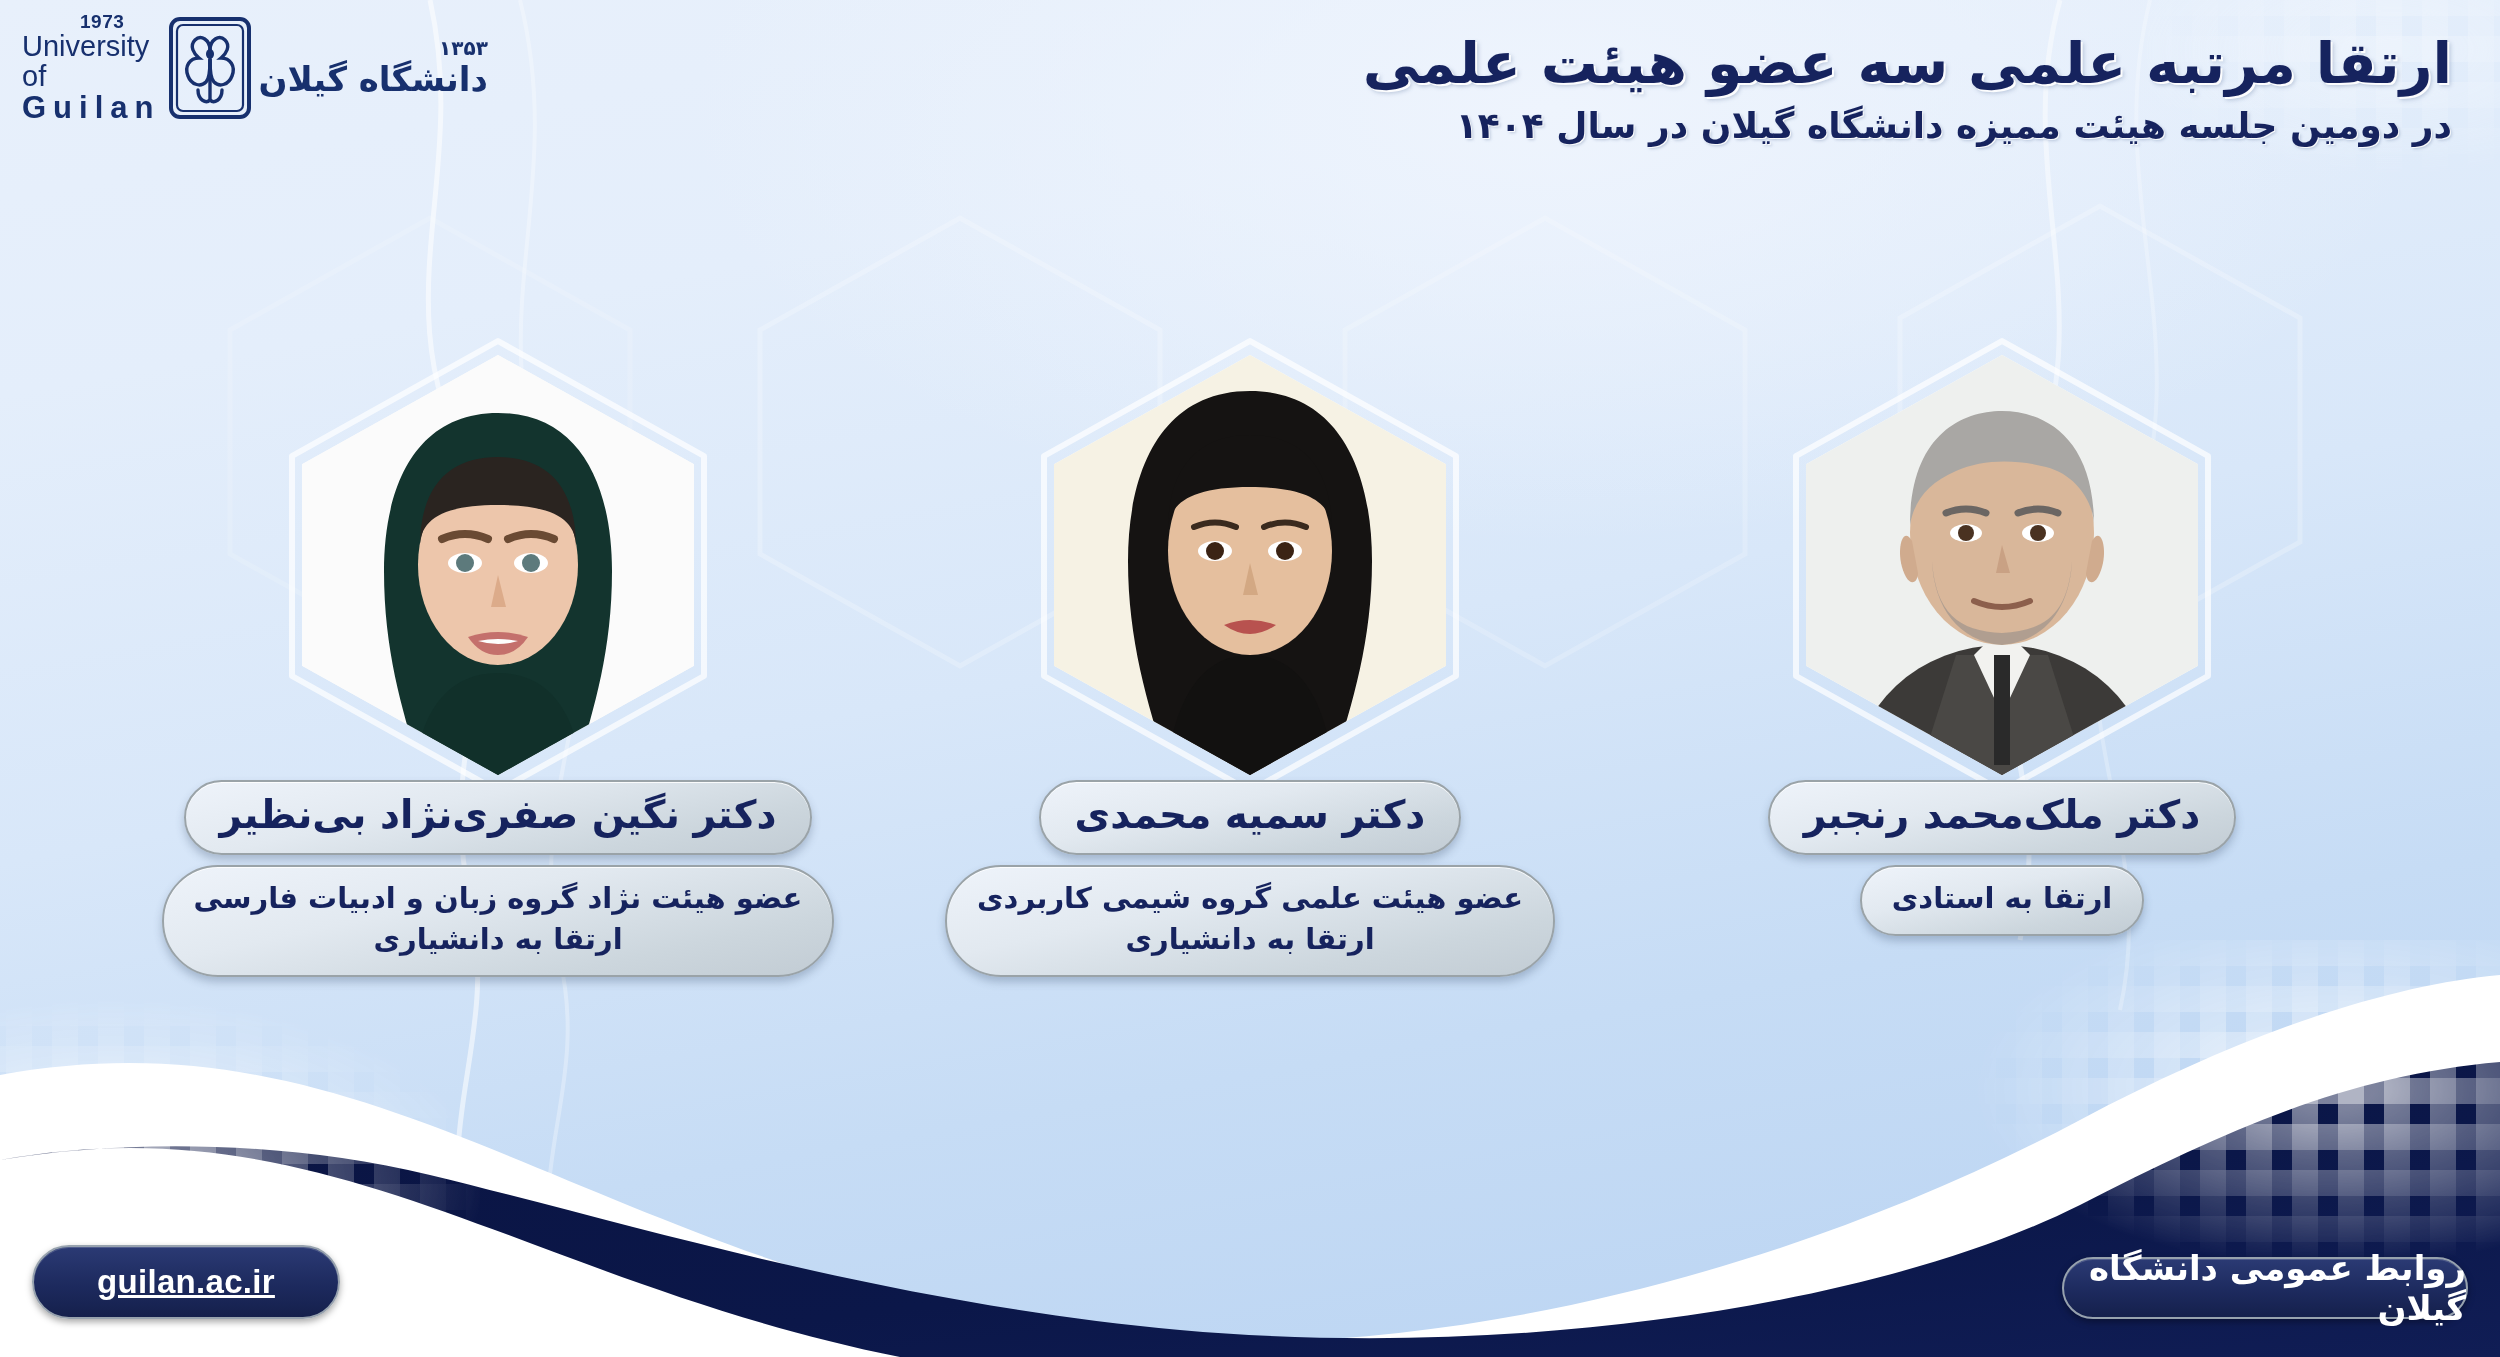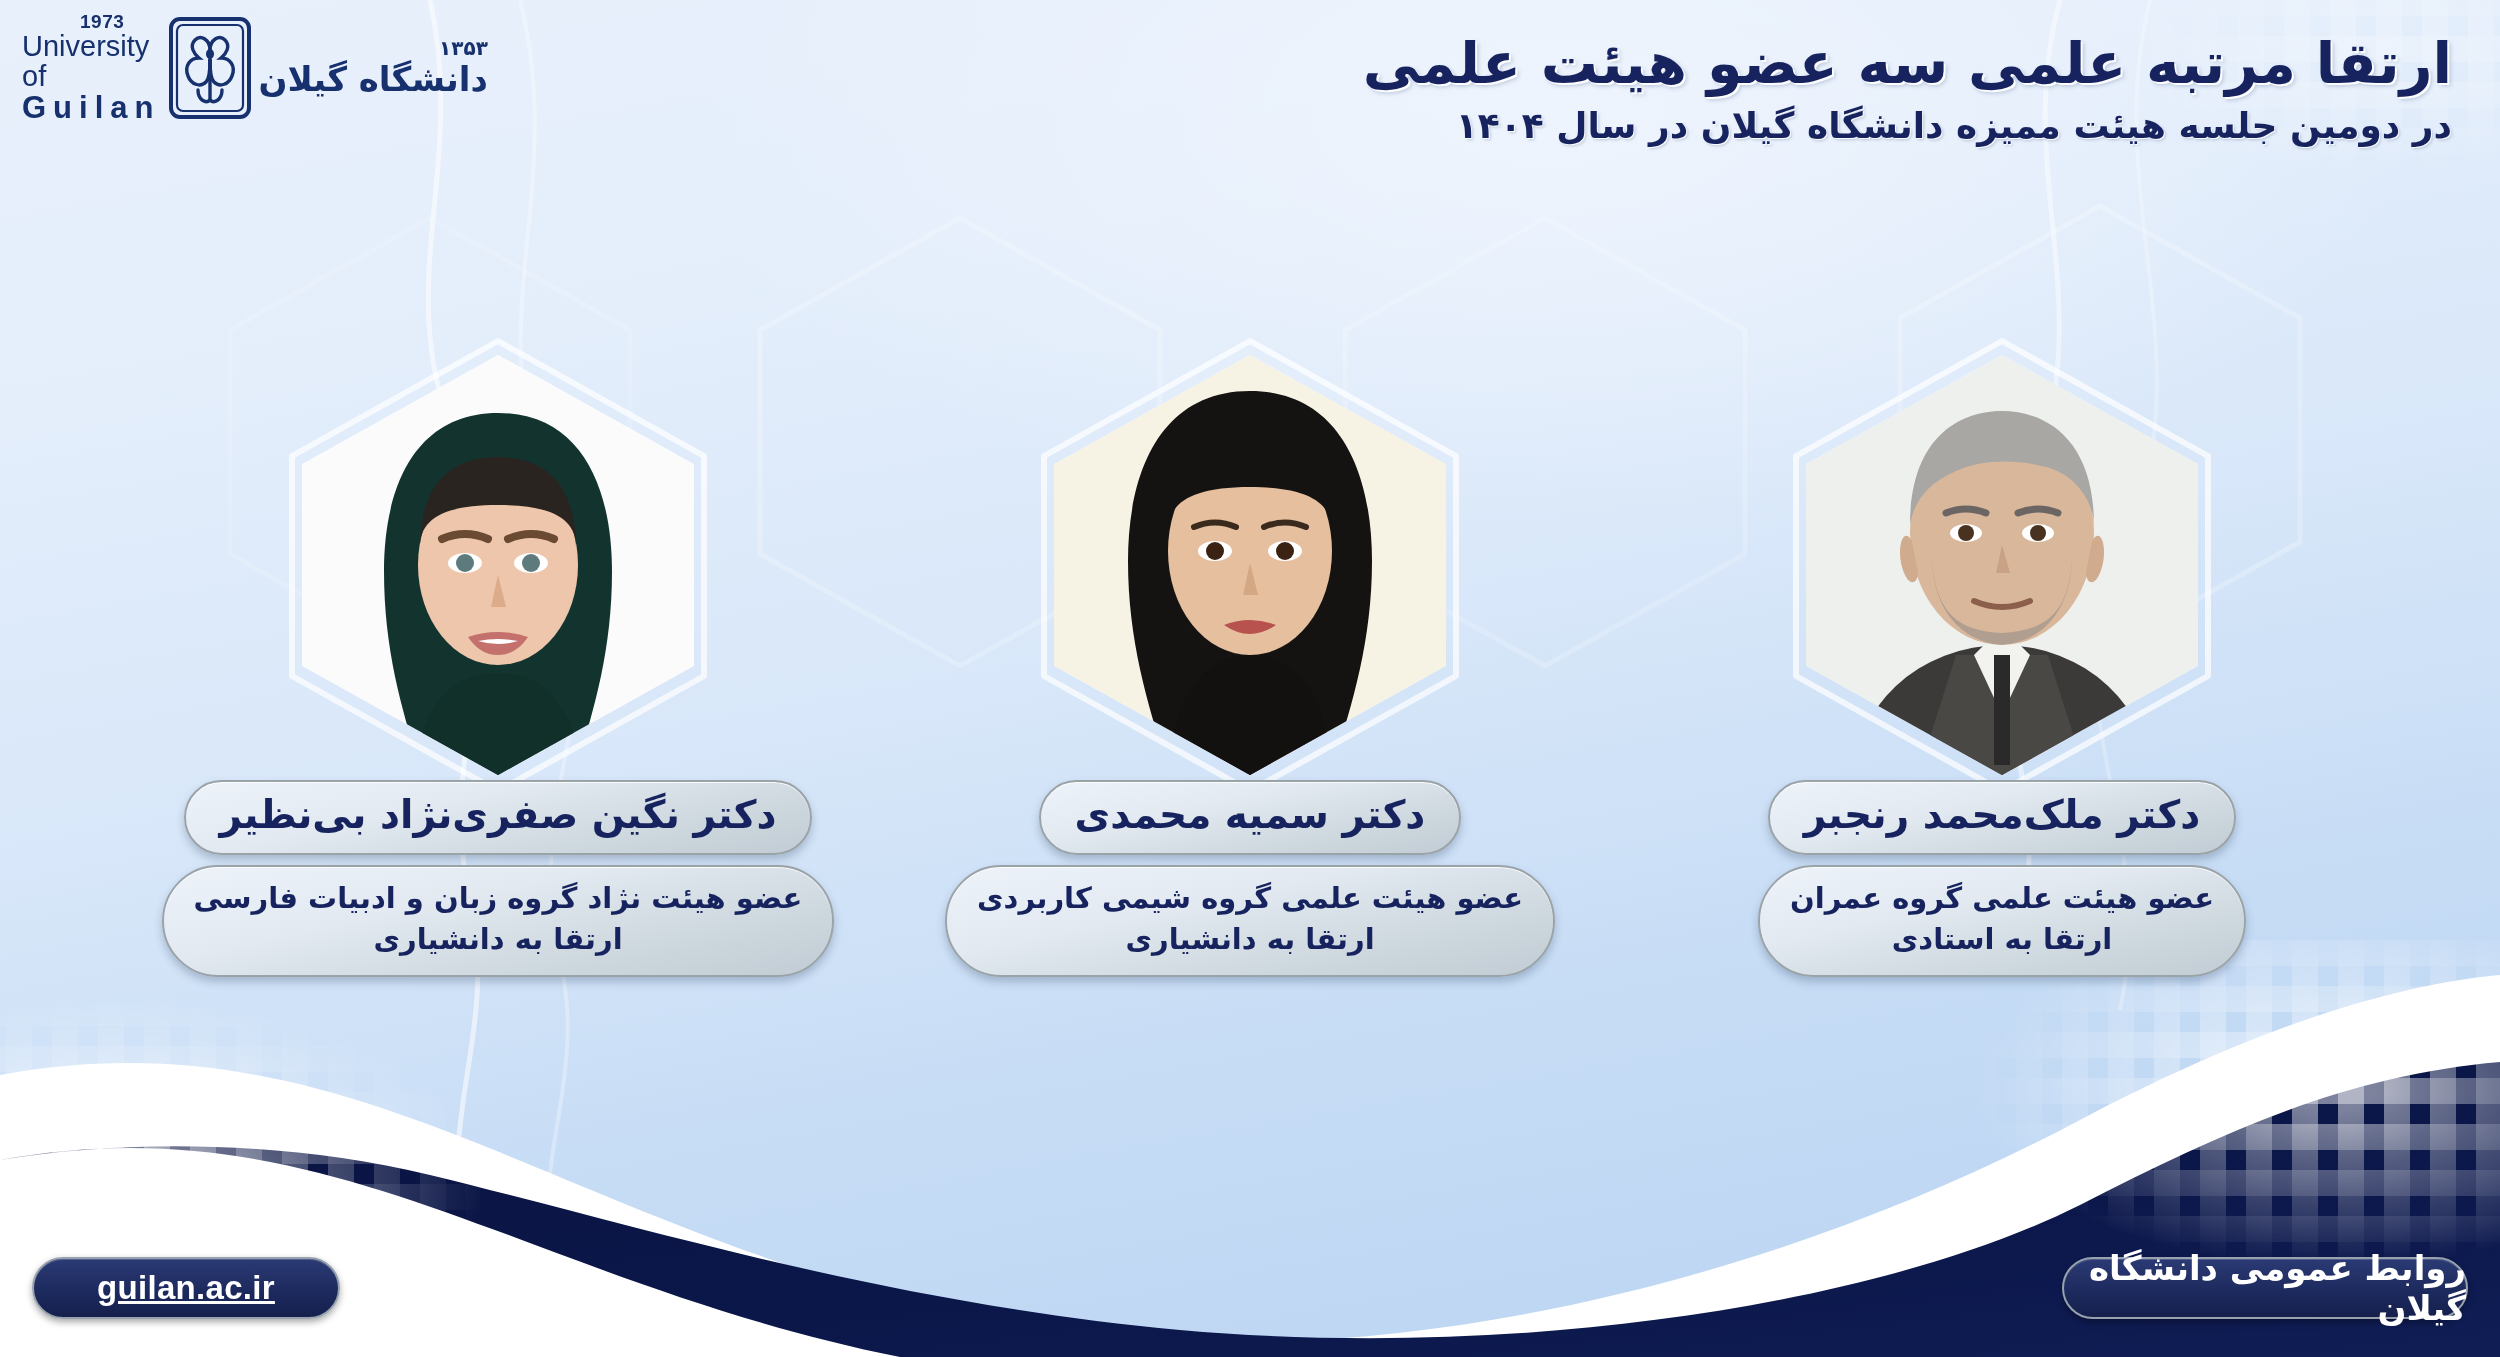--- a/index.html
+++ b/index.html
@@ -117,21 +117,21 @@
   
   .footer-btn {
     position:absolute; bottom:38px;
     border-radius:999px; border:2px solid #97a2ae;
     background:linear-gradient(180deg,#2b3a74 0%,#1d2a5e 55%,#15204c 100%);
     color:#ffffff; font-weight:bold;
     box-shadow:0 3px 7px rgba(0,0,0,.35), inset 0 1px 0 rgba(255,255,255,.18);
     display:flex; align-items:center; justify-content:center;
   }
   .footer-url {
-    left:32px; width:308px; height:62px; font-size:33px;
+    left:32px; width:308px; height:74px; font-size:33px;
     font-family:"Liberation Sans",sans-serif; direction:ltr; letter-spacing:.3px;
   }
   .footer-pr {
     right:32px; width:406px; height:62px; font-size:34px; direction:rtl;
   }
 </style>
 </head>
 <body>
 
 <div class="poster">
@@ -226,21 +226,20 @@
             <path d="M140 158 Q160 150 180 158" stroke="#6b6663" stroke-width="7" fill="none" stroke-linecap="round"></path>
             <path d="M212 158 Q232 150 252 158" stroke="#6b6663" stroke-width="7" fill="none" stroke-linecap="round"></path>
             <path d="M196 190 L190 218 L204 218 Z" fill="#c9a184"></path>
             <path d="M168 246 Q196 258 224 246" stroke="#8c5f4c" stroke-width="6" fill="none" stroke-linecap="round"></path>
             <path d="M126 206 C128 252 152 286 196 290 C240 286 264 252 266 206 C262 258 240 276 196 278 C152 276 130 258 126 206 Z" fill="#8e8b88" opacity=".55"></path>
           </svg>
         </div>
       </div>
       <div class="pill pill-name">دکتر ملک‌محمد رنجبر</div>
       <div class="pill pill-role">
-        <span class="ln">عضو هیئت علمی گروه عمران</span>
         <span class="ln">ارتقا به استادی</span>
       </div>
     </div>
 
     <div class="person">
       <div class="photo-wrap">
         <svg class="hex-outline" viewBox="0 0 444 470">
           <path d="M222 10 L428 125 L428 345 L222 460 L16 345 L16 125 Z" fill="none" stroke="rgba(255,255,255,.7)" stroke-width="6" stroke-linejoin="round"></path>
         </svg>
         <div class="hex-photo">

